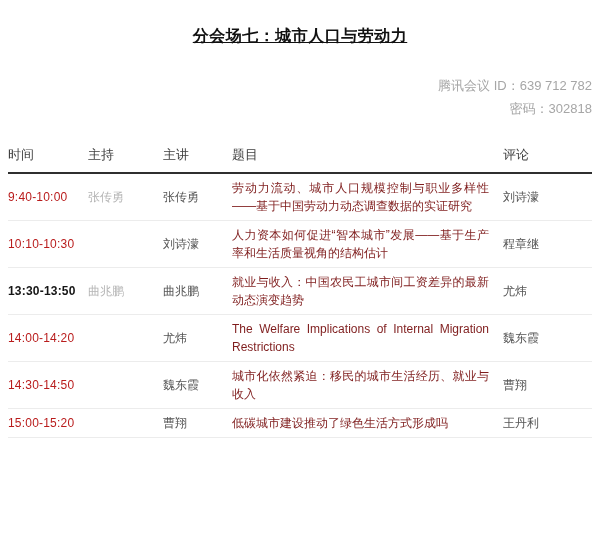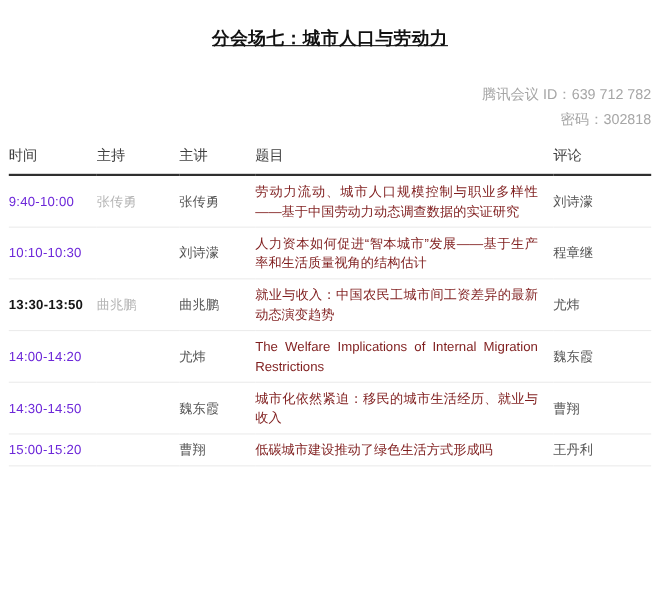--- a/index.html
+++ b/index.html
@@ -26,42 +26,42 @@
   .meeting-info {
     margin-top: 28px;
     text-align: right;
     font-size: 13px;
     line-height: 23px;
     color: #a6a6a6;
   }
 
   table.schedule {
     width: 584px;
-    margin: 12px auto 0;
+    margin: 26px auto 0;
     border-collapse: collapse;
     table-layout: fixed;
   }
   .schedule th {
     text-align: left;
     font-weight: 400;
     font-size: 13px;
     line-height: 17px;
     color: #3f3f3f;
     padding: 0 0 9px 0;
     border-bottom: 2px solid #2f2f2f;
   }
   .schedule td {
     font-size: 12px;
     line-height: 18px;
     padding: 5px 0;
     border-bottom: 1px solid #ececec;
     vertical-align: middle;
     word-break: break-all;
   }
-  td.time-cell { color: #6d28d9; letter-spacing: 0.2px; }
+  td.time-cell { color: #b91c1c; letter-spacing: 0.2px; }
   td.host-cell { color: #b5b5b5; }
   td.speaker-cell { color: #555555; }
   td.topic-cell {
     color: #7f1d1d;
     text-align: justify;
     padding-right: 14px;
     word-break: break-word;
   }
   td.discussant-cell { color: #555555; }
   .emph { color: #151515 !important; font-weight: 700; }

